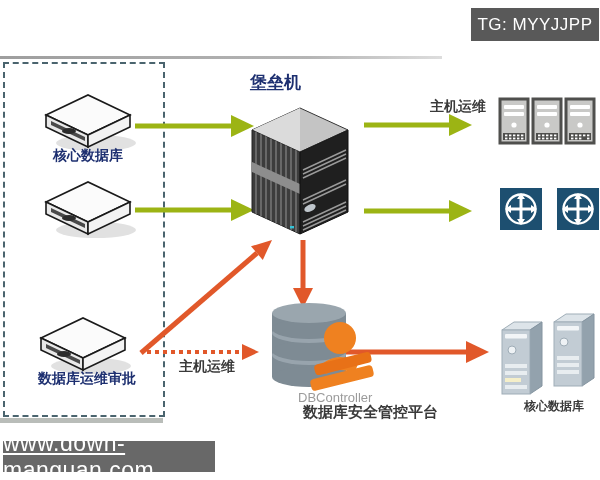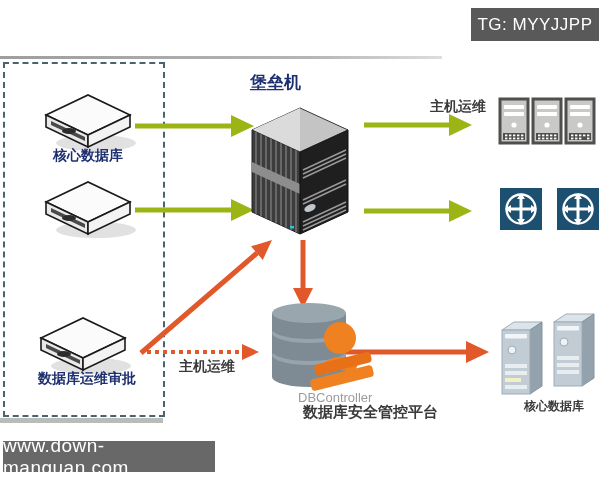--- a/index.html
+++ b/index.html
@@ -32,21 +32,21 @@
   .lbl-dev3{left:12px;top:370px;width:150px;}
   .lbl-hostops{left:386px;top:98px;width:70px;margin-left:37px;}
   .lbl-netops{left:386px;top:185px;width:70px;}
   .lbl-policy{left:172px;top:358px;width:70px;}
   .lbl-dbc-en{left:276px;top:390px;width:120px;}
   .lbl-dbc-zh{left:264px;top:403px;width:140px;font-size:15px;text-align:left;margin-left:39px;}
   .lbl-coredb{left:508px;top:398px;width:92px;font-size:12px;}
 
   
   .watermark{left:3px;top:441px;width:212px;height:31px;background:#686868;color:#ffffff;
-             font-size:19px;display:flex;align-items:center;justify-content:center;letter-spacing:.5px;}
+             font-size:23px;display:flex;align-items:center;justify-content:center;letter-spacing:.5px;text-decoration:underline;}
 
   svg{display:block;}
 </style>
 </head>
 <body>
 
 <div class="stage">
 
   <div class="abs top-line"></div>
 

